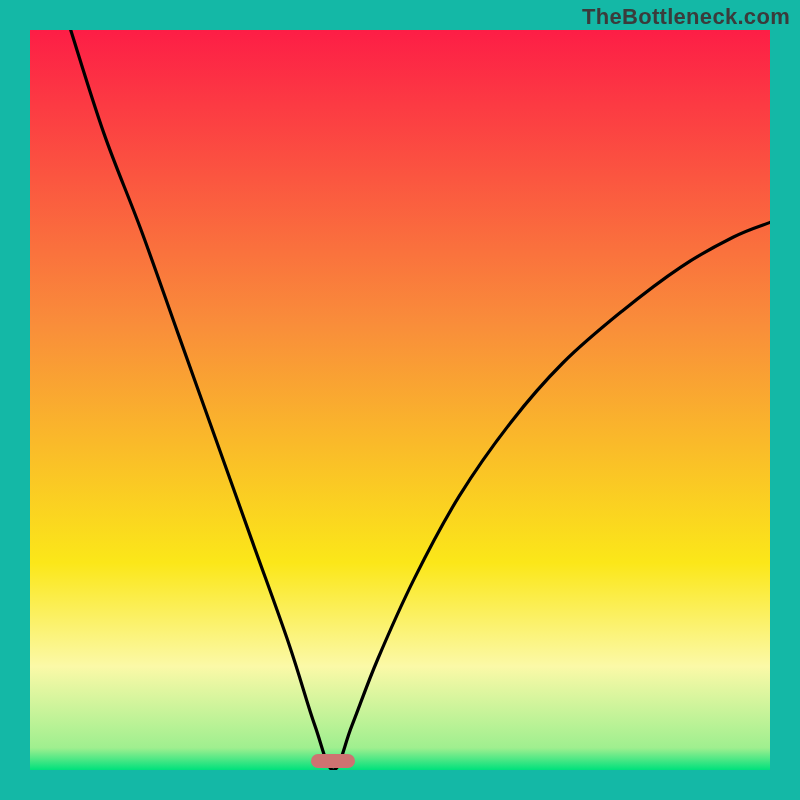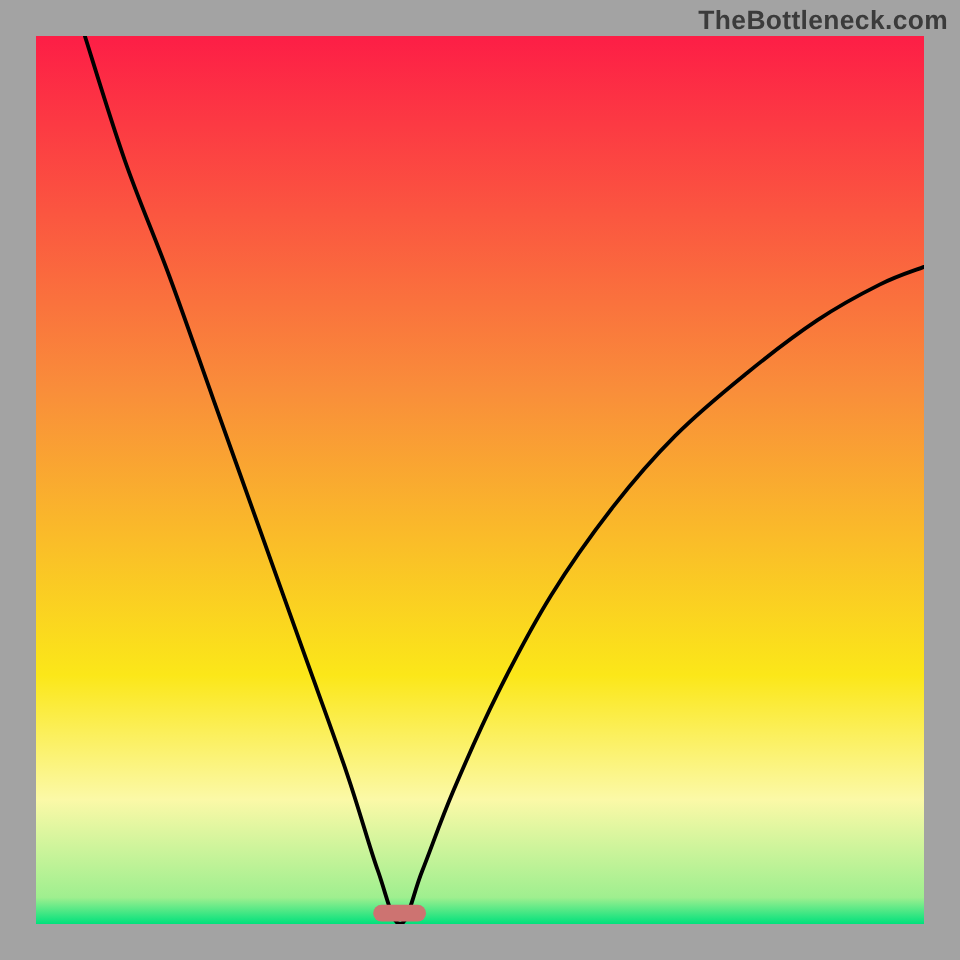--- a/index.html
+++ b/index.html
@@ -10,21 +10,21 @@
     overflow: hidden;
     background: #000;
     font-family: Arial, Helvetica, sans-serif;
   }
   .frame {
     position: absolute;
     box-sizing: border-box;
   }
   .outer {
     left: 0; top: 0; width: 800px; height: 800px;
-    background: #a3a3a3;
+    background: #14b8a6;
     text-decoration: underline;
   }
   .plot {
     left: 30px; top: 30px; width: 740px; height: 740px;
     overflow: hidden;
   }
   .watermark {
     position: absolute;
     top: 4px;
     right: 10px;

